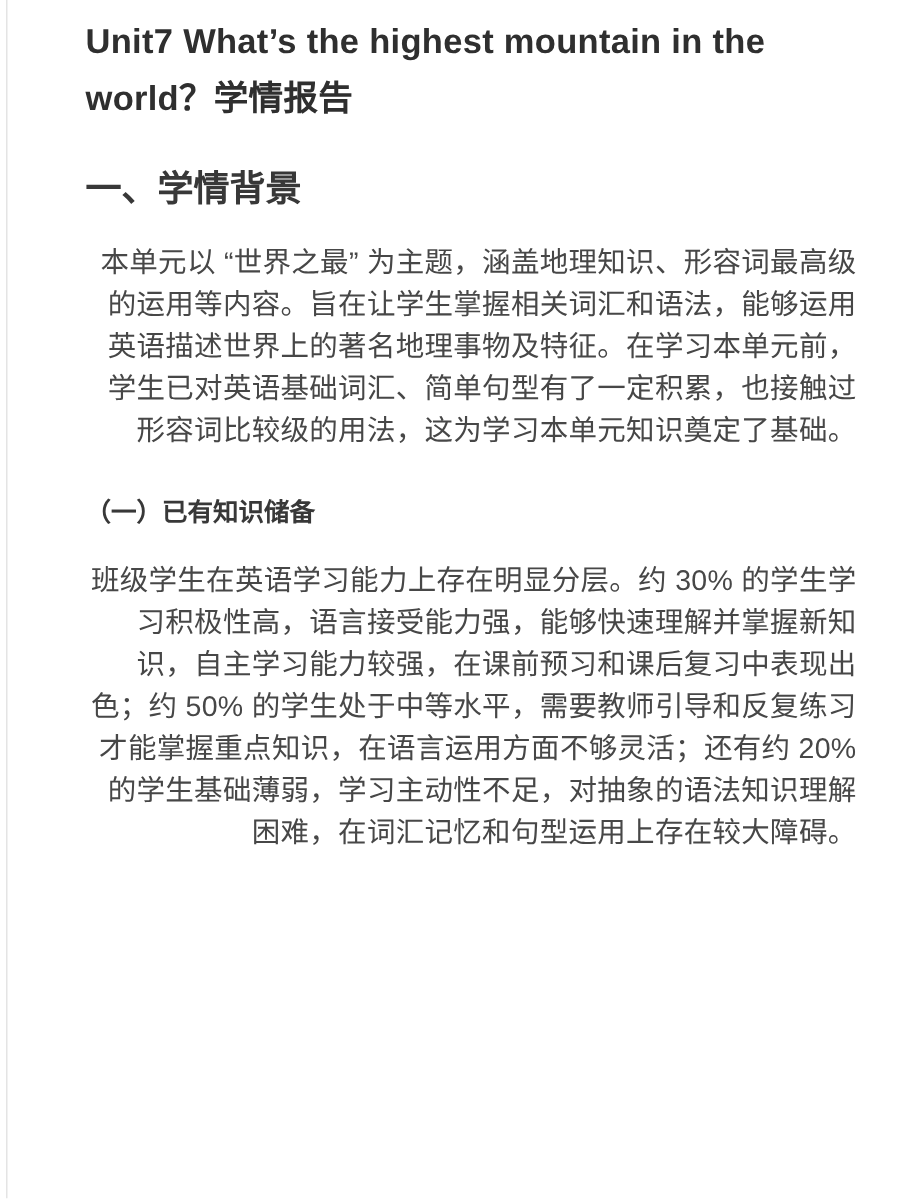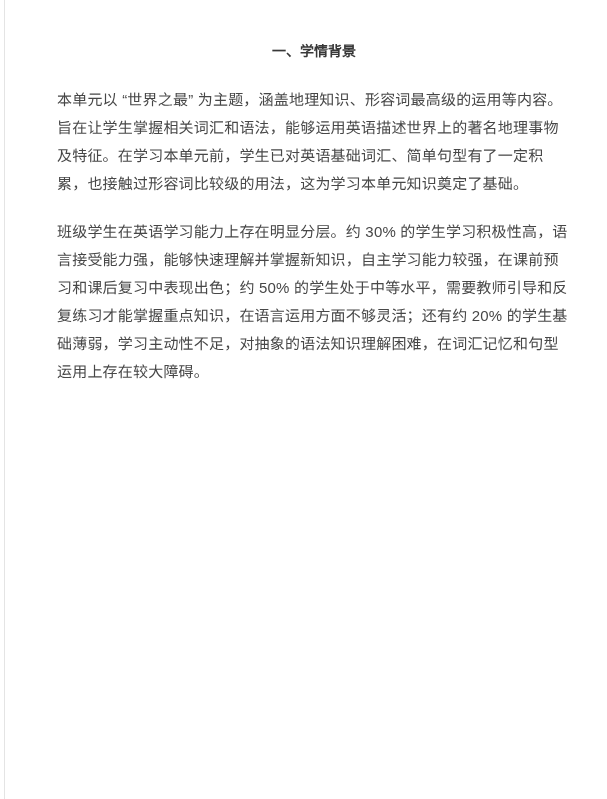--- a/index.html
+++ b/index.html
@@ -30,55 +30,56 @@
   }
   h1.doc-title {
     font-size: 23px;
     line-height: 38px;
     font-weight: 700;
     color: #2f2f2f;
     margin: 0 0 26px 0;
     letter-spacing: 0.2px;
   }
   h2.section-heading {
-    font-size: 14px;
+    font-size: 24px;
     line-height: 26px;
     font-weight: 600;
     color: #383838;
     margin: 30px 0 22px 0;
-    text-align: center;
   }
   h3.subsection-heading {
     font-size: 17px;
     line-height: 24px;
     font-weight: 600;
     color: #383838;
     margin: 28px 0 20px 0;
   }
   p.body-text {
-    font-size: 15px;
+    font-size: 19px;
     line-height: 28px;
     margin: 0 0 20px 0;
     color: #474747;
     letter-spacing: 0.2px;
-    text-align: left;
+    text-align: right;
     word-break: break-word;
   }
 </style>
 </head>
 <body>
 
 <div class="left-rule"></div>
 
 <main class="doc">
 
+  <h1 class="doc-title">Unit7 What’s the highest mountain in the world？学情报告</h1>
 
   <h2 class="section-heading">一、学情背景</h2>
 
   <p class="body-text">本单元以 “世界之最” 为主题，涵盖地理知识、形容词最高级的运用等内容。旨在让学生掌握相关词汇和语法，能够运用英语描述世界上的著名地理事物及特征。在学习本单元前，学生已对英语基础词汇、简单句型有了一定积累，也接触过形容词比较级的用法，这为学习本单元知识奠定了基础。</p>
 
 
+  <h3 class="subsection-heading">（一）已有知识储备</h3>
 
 
 
   <p class="body-text">班级学生在英语学习能力上存在明显分层。约 30% 的学生学习积极性高，语言接受能力强，能够快速理解并掌握新知识，自主学习能力较强，在课前预习和课后复习中表现出色；约 50% 的学生处于中等水平，需要教师引导和反复练习才能掌握重点知识，在语言运用方面不够灵活；还有约 20% 的学生基础薄弱，学习主动性不足，对抽象的语法知识理解困难，在词汇记忆和句型运用上存在较大障碍。</p>
 
 </main>
 
 </body></html>

